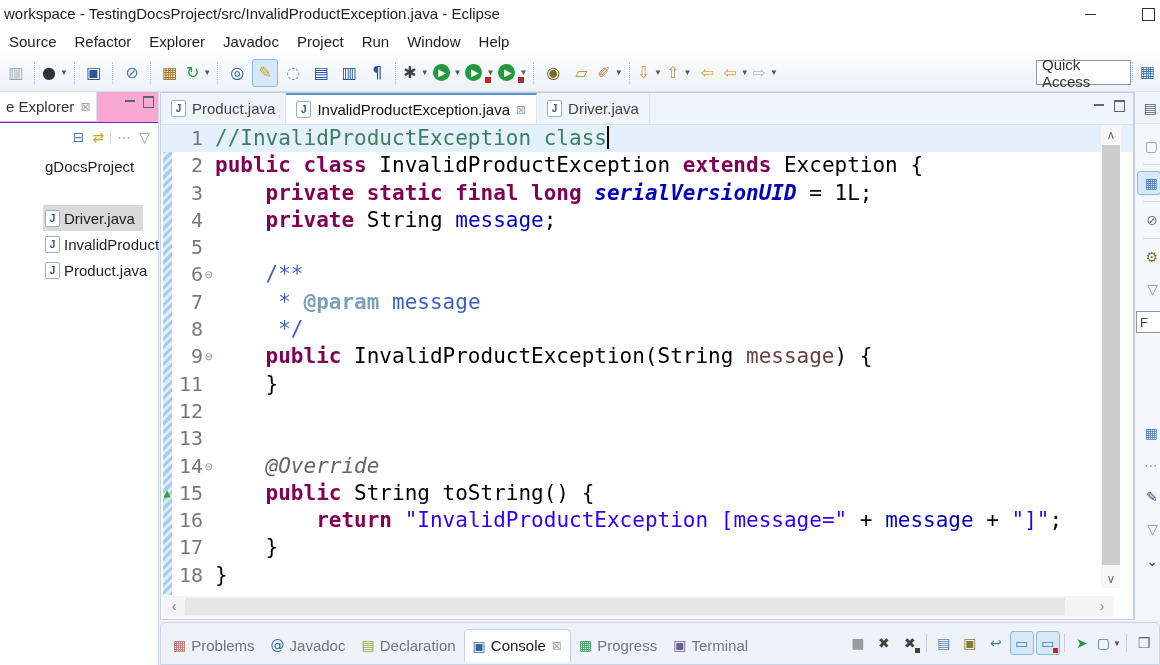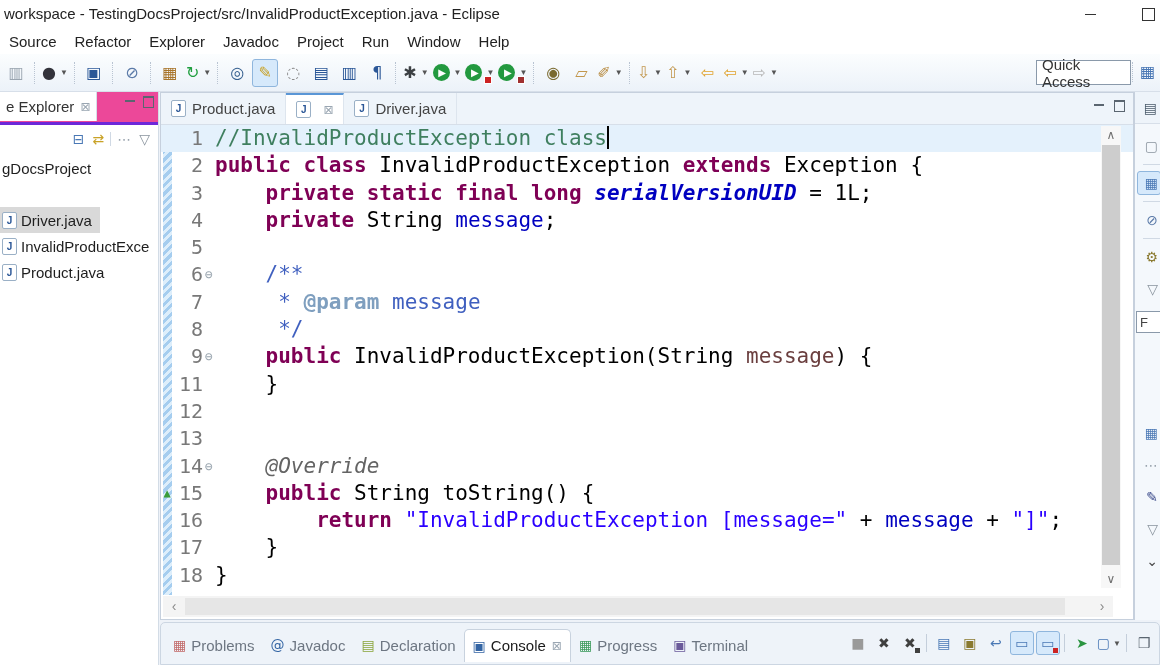--- a/index.html
+++ b/index.html
@@ -28,30 +28,30 @@
   .tb-badge{position:absolute;right:2px;bottom:2px;width:6px;height:6px;border:1px solid #fff;}
   .tb-drop{font-size:8px;color:#555;margin-left:4px;}
   .tb-sep{width:1px;height:22px;margin:0 4px;background:transparent;
           border-left:1px dotted #b9c4d2;}
   .quick-access{position:absolute;left:1036px;top:6px;width:88px;height:23px;border:1px solid #8a99aa;
           background:#fff;font-size:15px;color:#333;display:flex;align-items:center;padding-left:5px;}
   .qa-sep{position:absolute;left:1132px;top:8px;height:20px;border-left:1px dotted #b9c4d2;}
   .persp-icon{position:absolute;left:1140px;top:8px;font-size:16px;color:#4a78b5;font-family:"DejaVu Sans",sans-serif;}
   
   .explorer{position:absolute;left:0;top:92px;width:158px;height:573px;background:#ffffff;border-right:1px solid #d3dce6;}
-  .view-tabrow{position:relative;height:30px;background:#ec4899;border-bottom:3px solid #6d28d9;}
+  .view-tabrow{position:relative;height:30px;background:#f9a8d4;border-bottom:1px solid #6d28d9;}
   .view-tab{position:absolute;left:0;top:0;height:29px;background:#fff;border-right:1px solid #d7dfe9;
             display:flex;align-items:center;padding:0 6px;font-size:15px;color:#333;}
   .view-close{color:#9aa6b2;font-size:12px;margin-left:6px;font-family:"DejaVu Sans",sans-serif;}
   .view-minmax{position:absolute;right:4px;top:4px;display:flex;gap:8px;color:#5a6570;}
   .vm-min{width:10px;height:4px;border-bottom:2px solid #5a6570;}
   .vm-max{width:9px;height:9px;border:1px solid #5a6570;border-top-width:2px;}
   .explorer-toolbar{height:28px;display:flex;align-items:center;justify-content:flex-end;padding-right:4px;}
   .ex-icon{font-size:14px;margin:0 4px;font-family:"DejaVu Sans",sans-serif;}
-  .tree{margin-top:2px;}
+  .tree{margin-top:2px;padding-left:43px;}
   .tree-item{height:26px;display:flex;align-items:center;font-size:15px;padding-left:2px;white-space:nowrap;}
   .tree-item.selected{background:#d9d9d9;width:fit-content;padding-right:8px;}
   .jchip{width:13px;height:15px;background:#fff;border:1px solid #9ab0c6;border-radius:2px;font-size:10px;
          color:#2b5797;font-weight:bold;display:flex;align-items:center;justify-content:center;margin-right:4px;flex:0 0 auto;}
   
   .editor{position:absolute;left:160px;top:92px;width:974px;height:528px;background:#fff;
           border:1px solid #c6d0dd;box-sizing:border-box;}
   .etabs{position:relative;height:31px;background:#eef4fa;border-bottom:1px solid #d7dfe9;display:flex;}
   .etab{display:flex;align-items:center;padding:0 10px;font-size:15px;color:#444;border-right:1px solid #dde5ee;white-space:nowrap;}
   .etab.active{background:#ffffff;border-top:2px solid #5a96d6;color:#111;}
@@ -280,20 +280,21 @@
   </div>
 
   <div class="editor">
     <div class="etabs" id="etabs">
         <div class="etab">
           <span class="jchip">J</span>
           <span>Product.java</span>
         </div>
         <div class="etab active">
           <span class="jchip">J</span>
+          <span>InvalidProductException.java</span>
           <span class="view-close">⊠</span>
         </div>
         <div class="etab">
           <span class="jchip">J</span>
           <span>Driver.java</span>
         </div>
       </div>
     <div class="editor-minmax">
       <span class="vm-min"></span>
       <span class="vm-max"></span>

